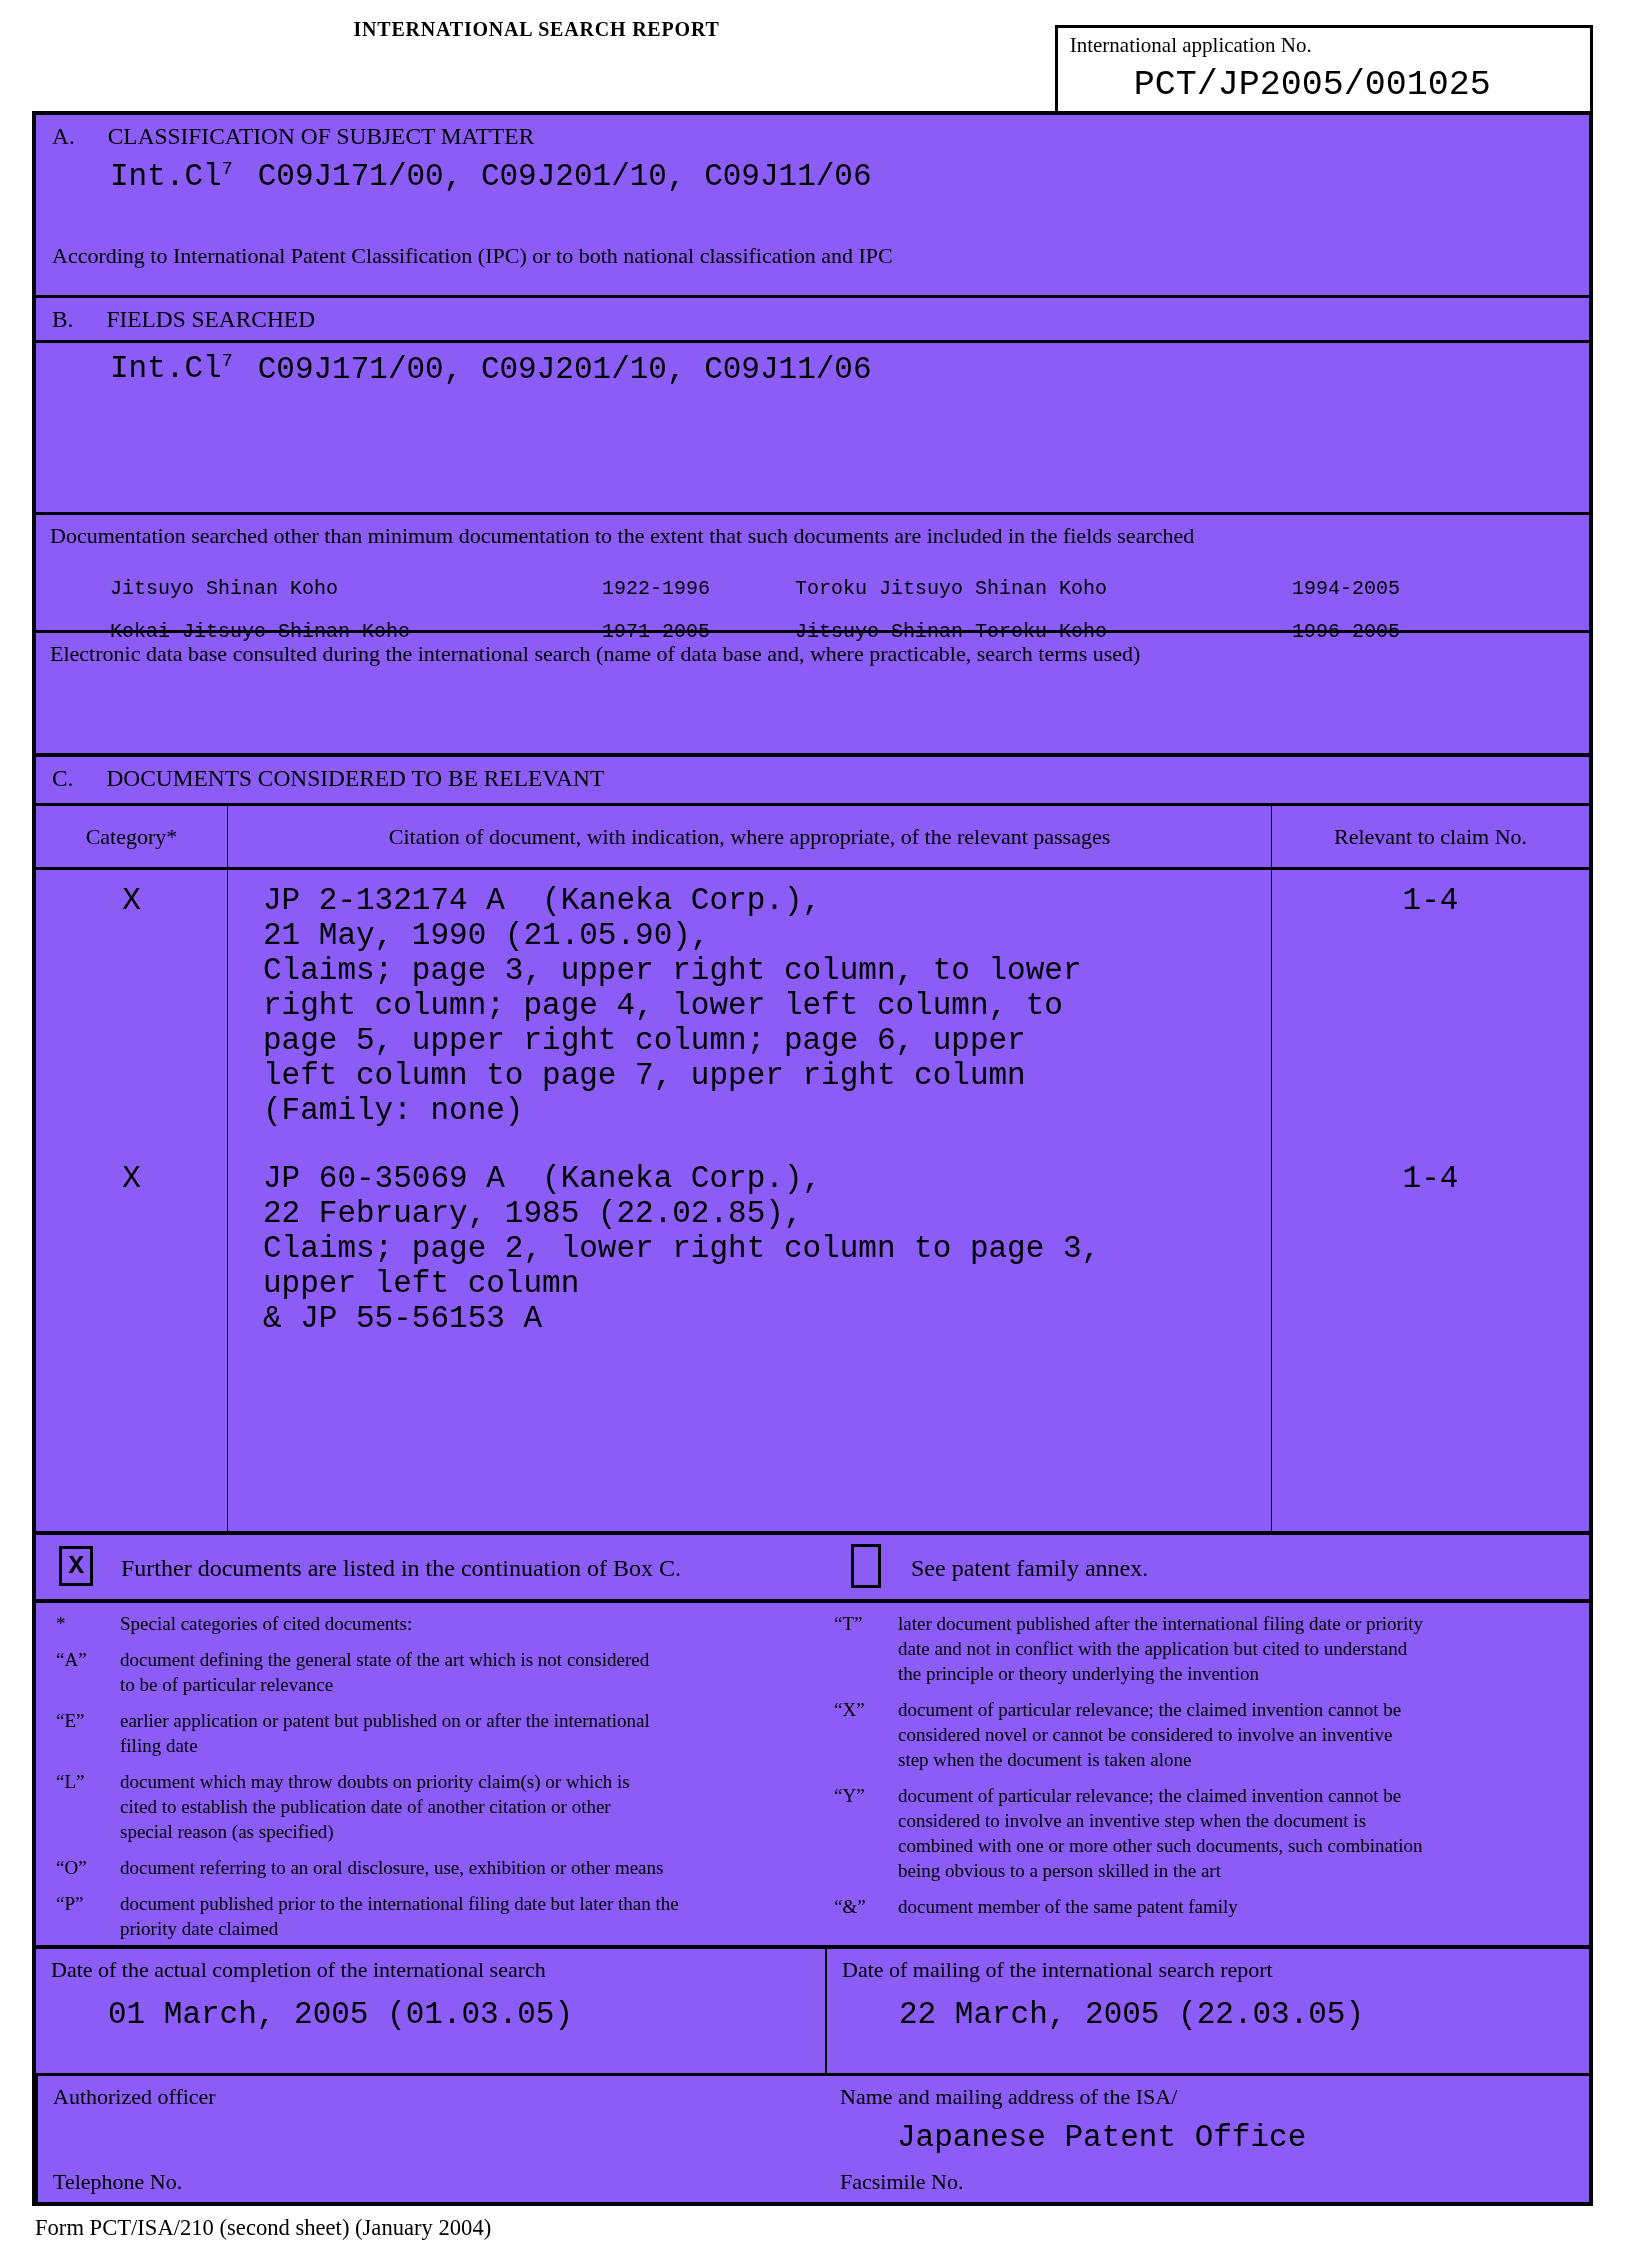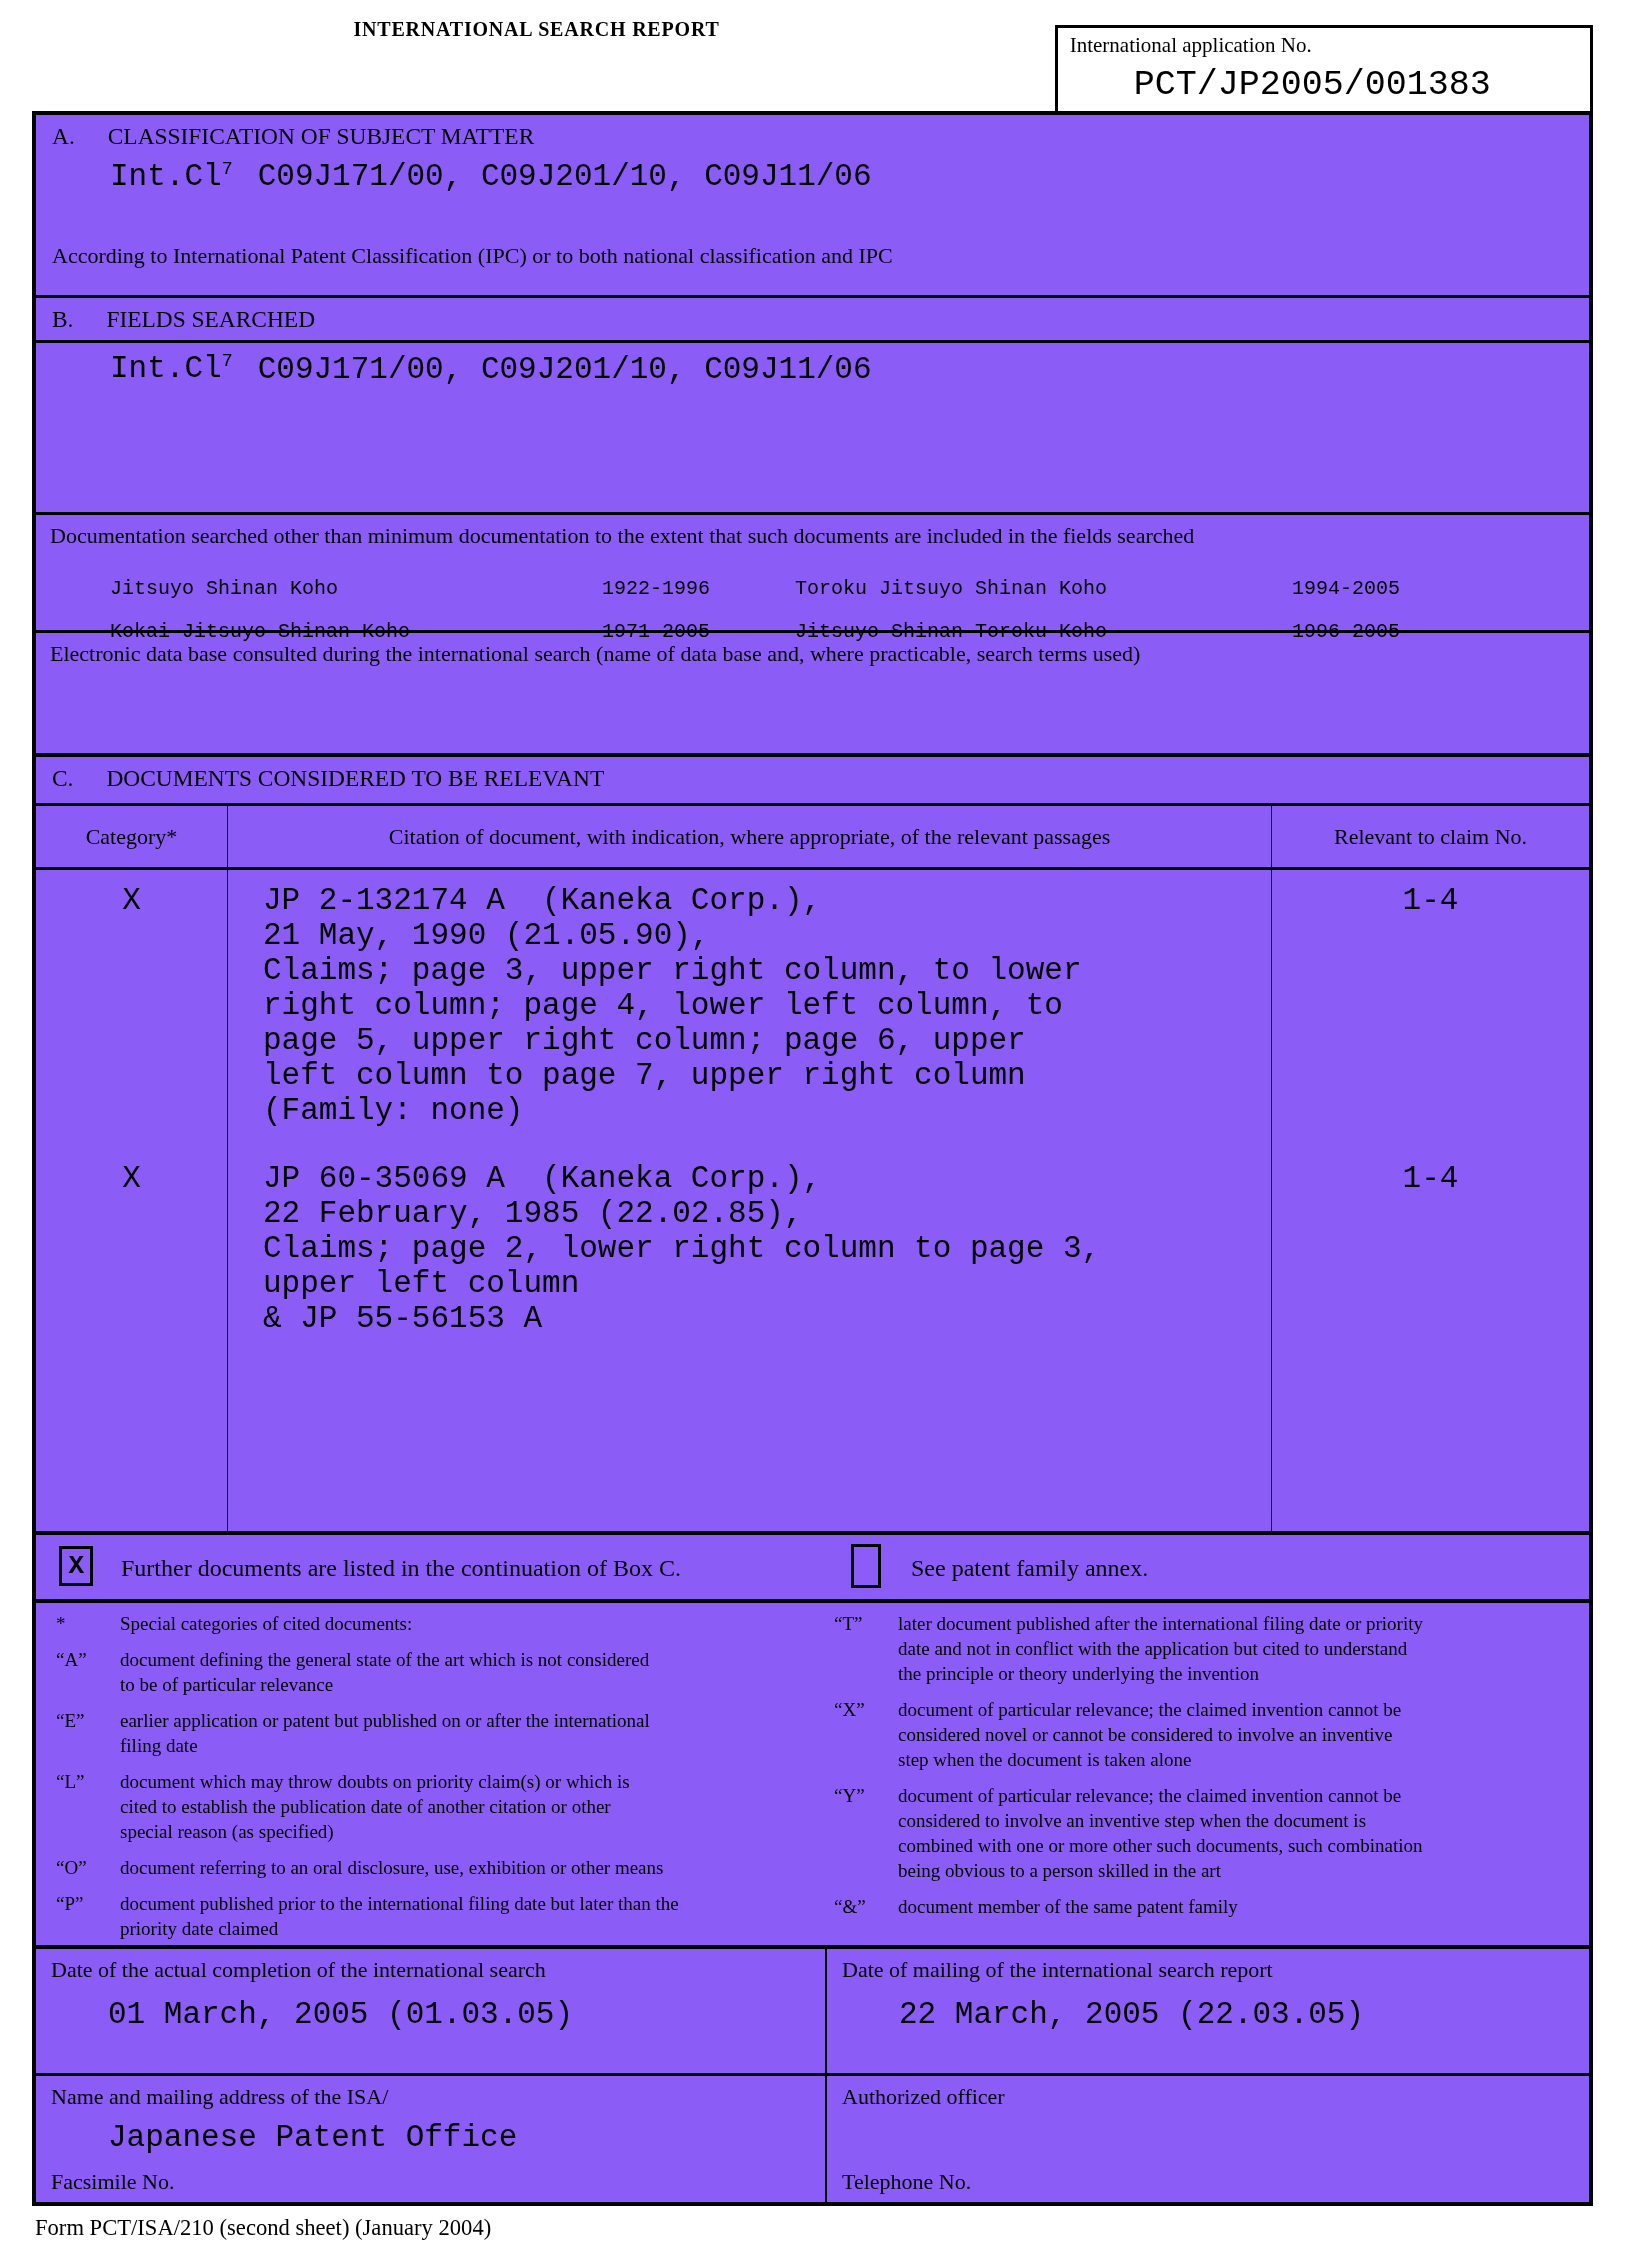--- a/index.html
+++ b/index.html
@@ -91,21 +91,21 @@
 </style>
 </head>
 <body>
 
 <div class="page">
 
   <div class="hdr">
     <div class="hdr-title">INTERNATIONAL SEARCH REPORT</div>
     <div class="appno-box">
       <div class="appno-label">International application No.</div>
-      <div class="appno-value">PCT/JP2005/001383</div>
+      <div class="appno-value">PCT/JP2005/001025</div>
     </div>
   </div>
 
   <div class="main">
 
     <div class="sec sec-a">
       <div class="sec-heading">
         <span>A.</span><span class="htext">CLASSIFICATION OF SUBJECT MATTER</span>
       </div>
       <div class="ipc-line">
@@ -258,29 +258,29 @@
         <div>Date of the actual completion of the international search</div>
         <div class="dval">01 March, 2005 (01.03.05)</div>
       </div>
       <div class="dcell dcell-right">
         <div>Date of mailing of the international search report</div>
         <div class="dval">22 March, 2005 (22.03.05)</div>
       </div>
     </div>
 
     <div class="sec isa two-col r4">
+      <div class="dcell dcell-right">
+        <div>Authorized officer</div>
+        <div class="bottom-label">Telephone No.</div>
+      </div>
       <div class="dcell">
         <div>Name and mailing address of the ISA/</div>
         <div class="isa-name">Japanese Patent Office</div>
         <div class="bottom-label">Facsimile No.</div>
       </div>
-      <div class="dcell dcell-right">
-        <div>Authorized officer</div>
-        <div class="bottom-label">Telephone No.</div>
-      </div>
     </div>
 
   </div>
 
   <div class="form-footer">Form PCT/ISA/210 (second sheet) (January 2004)</div>
 
 </div>
 
 
 </body></html>

